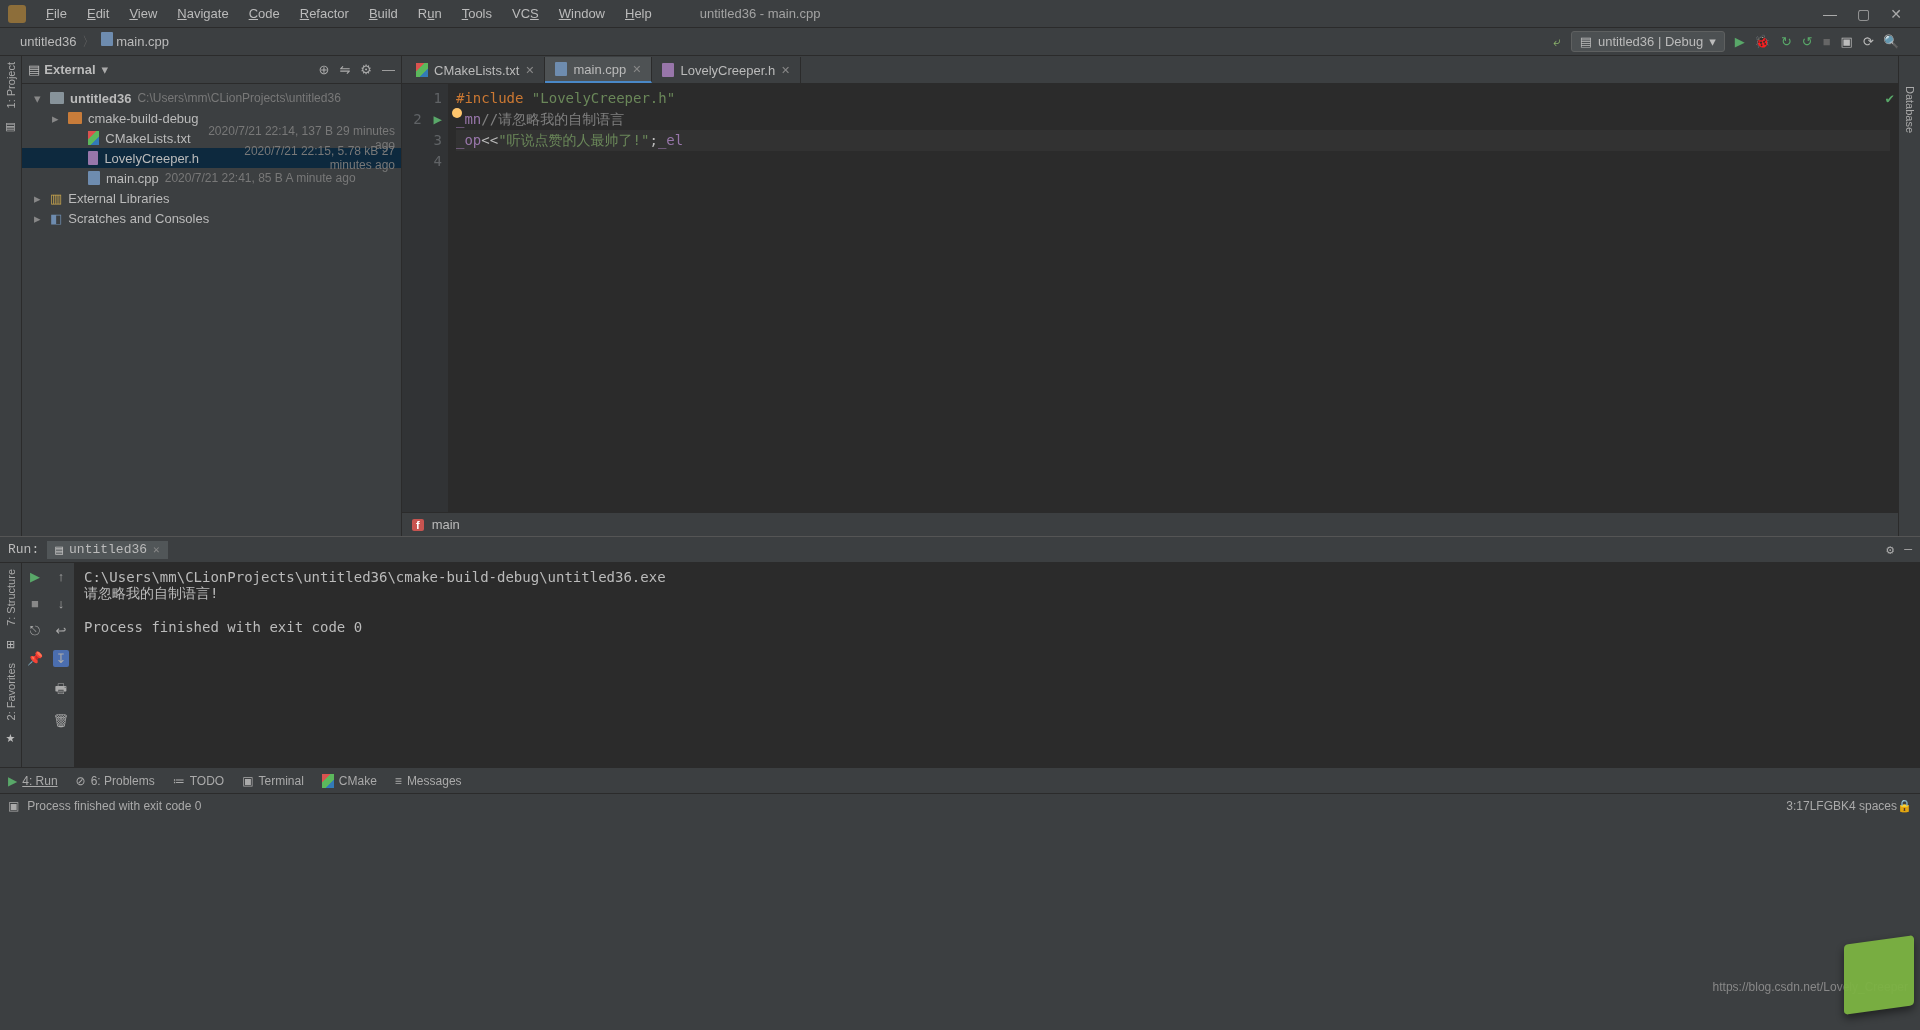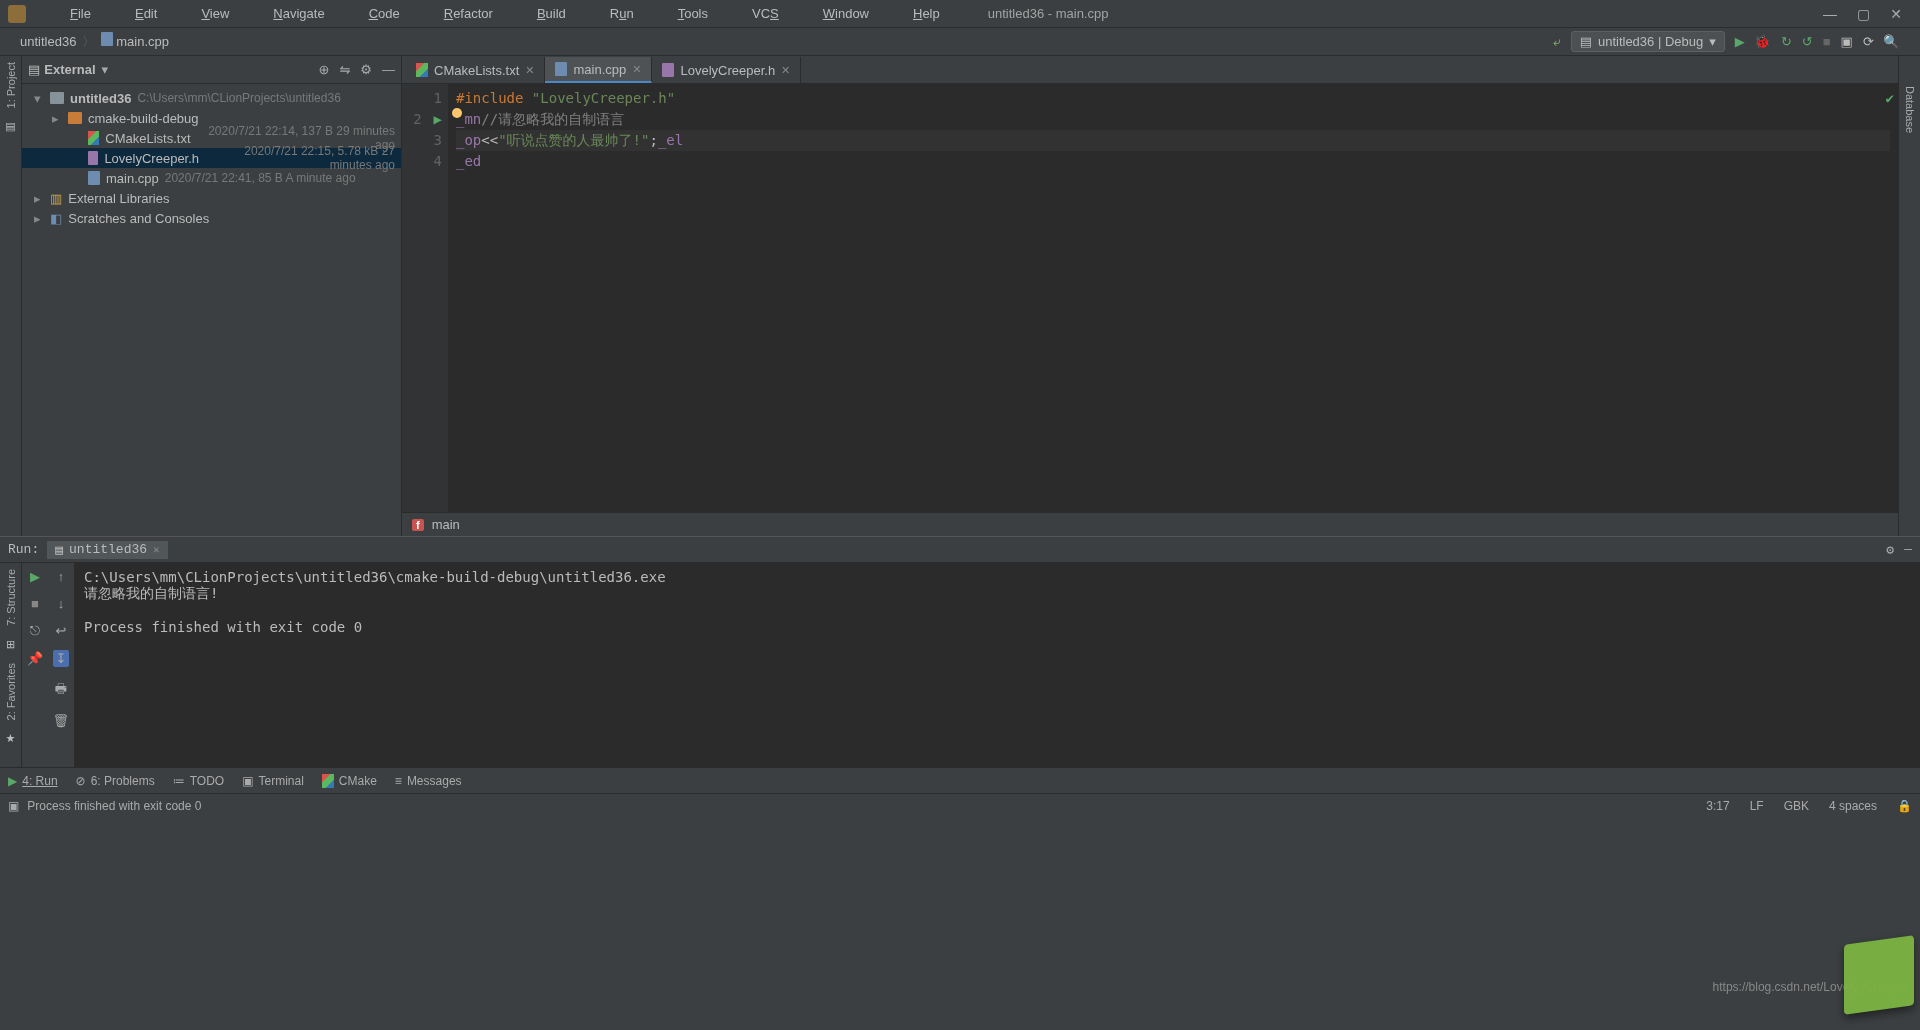--- a/index.html
+++ b/index.html
@@ -16,21 +16,21 @@
 .titlebar {
   height: 28px;
   background: #3c3f41;
   display: flex;
   align-items: center;
   padding: 0 8px;
   border-bottom: 1px solid #2b2b2b;
 }
 .titlebar .logo { width: 18px; height: 18px; background: #8d6e3a; border-radius: 3px; margin-right: 12px; }
 .titlebar .menu { display: flex; gap: 4px; }
-.titlebar .menu span { padding: 2px 8px; cursor: default; margin-left: 24px; }
+.titlebar .menu span { padding: 2px 8px; cursor: default; }
 .titlebar .menu span u { text-decoration: underline; }
 .titlebar .title { margin-left: 40px; color: #a3a3a3; }
 .titlebar .win-controls { margin-left: auto; display: flex; gap: 20px; padding-right: 10px; font-size: 14px; color: #aaa;}
 .nav-bar {
   height: 28px;
   background: #3c3f41;
   display: flex;
   align-items: center;
   padding: 0 20px;
   border-bottom: 1px solid #2b2b2b;
@@ -113,21 +113,21 @@
 }
 .bottom-tabs {
   height: 26px; background: #3c3f41; display: flex; align-items: center;
   padding: 0 8px; gap: 18px; border-top: 1px solid #2b2b2b; color: #aaa; font-size: 12px;
 }
 .bottom-tabs .btab { display: flex; align-items: center; gap: 5px; }
 .status-bar {
   height: 24px; background: #3c3f41; display: flex; align-items: center;
   padding: 0 8px; border-top: 1px solid #2b2b2b; font-size: 12px; color: #aaa;
 }
-.status-bar .right { margin-left: auto; display: flex; gap: 20px; }
+.status-bar .right { margin-left: auto; display: flex; gap: 0; }
 .run-arrow-btn { color: #59a869; }
 .bug-btn { color: #59a869; }
 .folder-ico { display:inline-block; width:14px; height:12px; background:#87939a; border-radius:1px; }
 .folder-ico.orange { background:#c87c3a; }
 .cmake-ico { display:inline-block; width:12px; height:14px; background:linear-gradient(135deg,#d9534f 33%,#5cb85c 33% 66%,#337ab7 66%); }
 .cpp-ico { display:inline-block; width:12px; height:14px; background:#6e8caf; border-radius:1px; }
 .h-ico { display:inline-block; width:12px; height:14px; background:#9876aa; border-radius:1px; }
 .watermark { position: absolute; right: 12px; bottom: 36px; color: #888; font-size: 12px; }
 .green-cube { position:absolute; right:6px; bottom:20px; width:70px; height:70px; background:#7cb342; transform: skewY(-8deg); border-radius:4px; opacity:0.95; box-shadow: 0 4px 8px rgba(0,0,0,0.5);}
 .gutter-hint { position:absolute; left:50px; top:24px; width:10px; height:10px; background:#ffc66d; border-radius:50%; }
@@ -266,21 +266,20 @@
       <div class="editor-gutter">
         <div>1</div>
         <div>2&nbsp;<span class="run-gutter-arrow">▶</span></div>
         <div>3</div>
         <div>4</div>
       </div>
       <div class="editor-code">
         <div><span class="kw">#include </span><span class="str">"LovelyCreeper.h"</span></div>
         <div><span class="fn">_mn</span><span class="cm">//请忽略我的自制语言</span></div>
         <div class="hl-line"><span class="fn">_op</span><span>&lt;&lt;</span><span class="str">"听说点赞的人最帅了!"</span><span>;</span><span class="fn">_el</span></div>
-        <div><span class="fn">_ed</span></div>
         <div class="gutter-hint"></div>
       </div>
       <div class="editor-right-indicator">✔</div>
     </div>
     <div class="editor-status">
       <span class="fbadge">f</span>
       <span>main</span>
     </div>
   </div>
 

